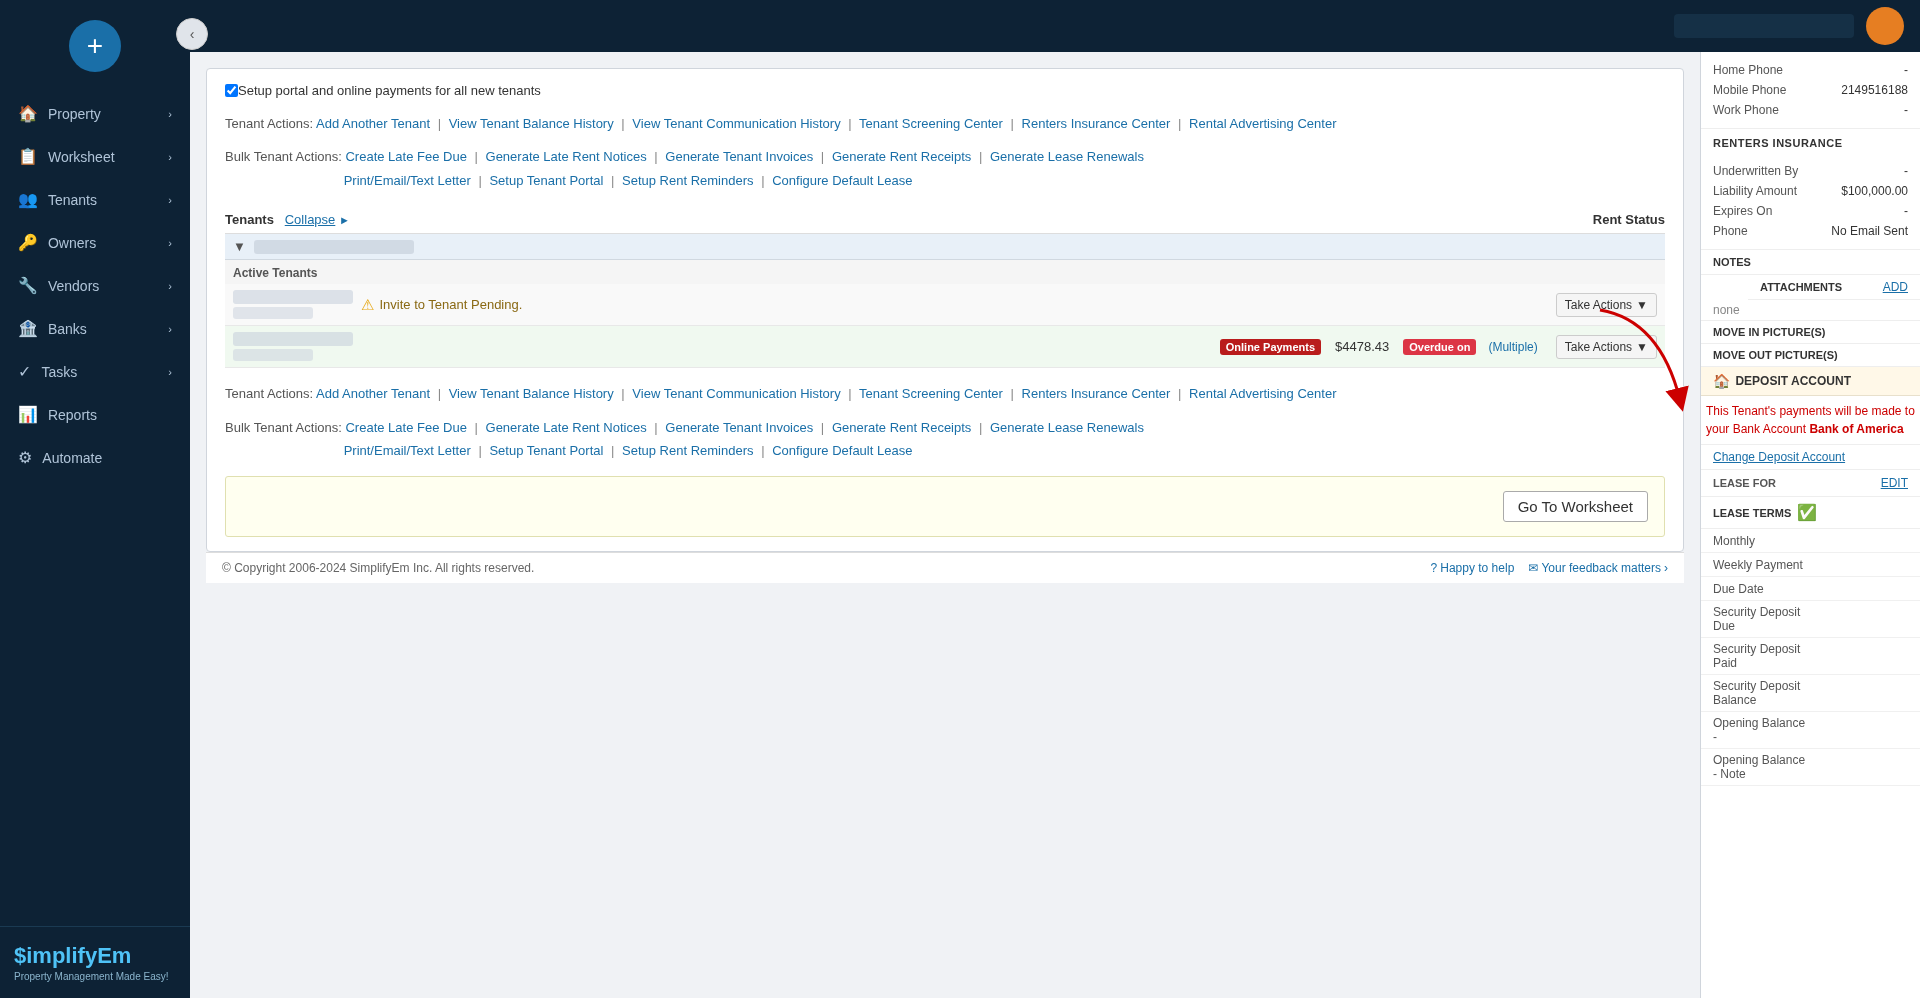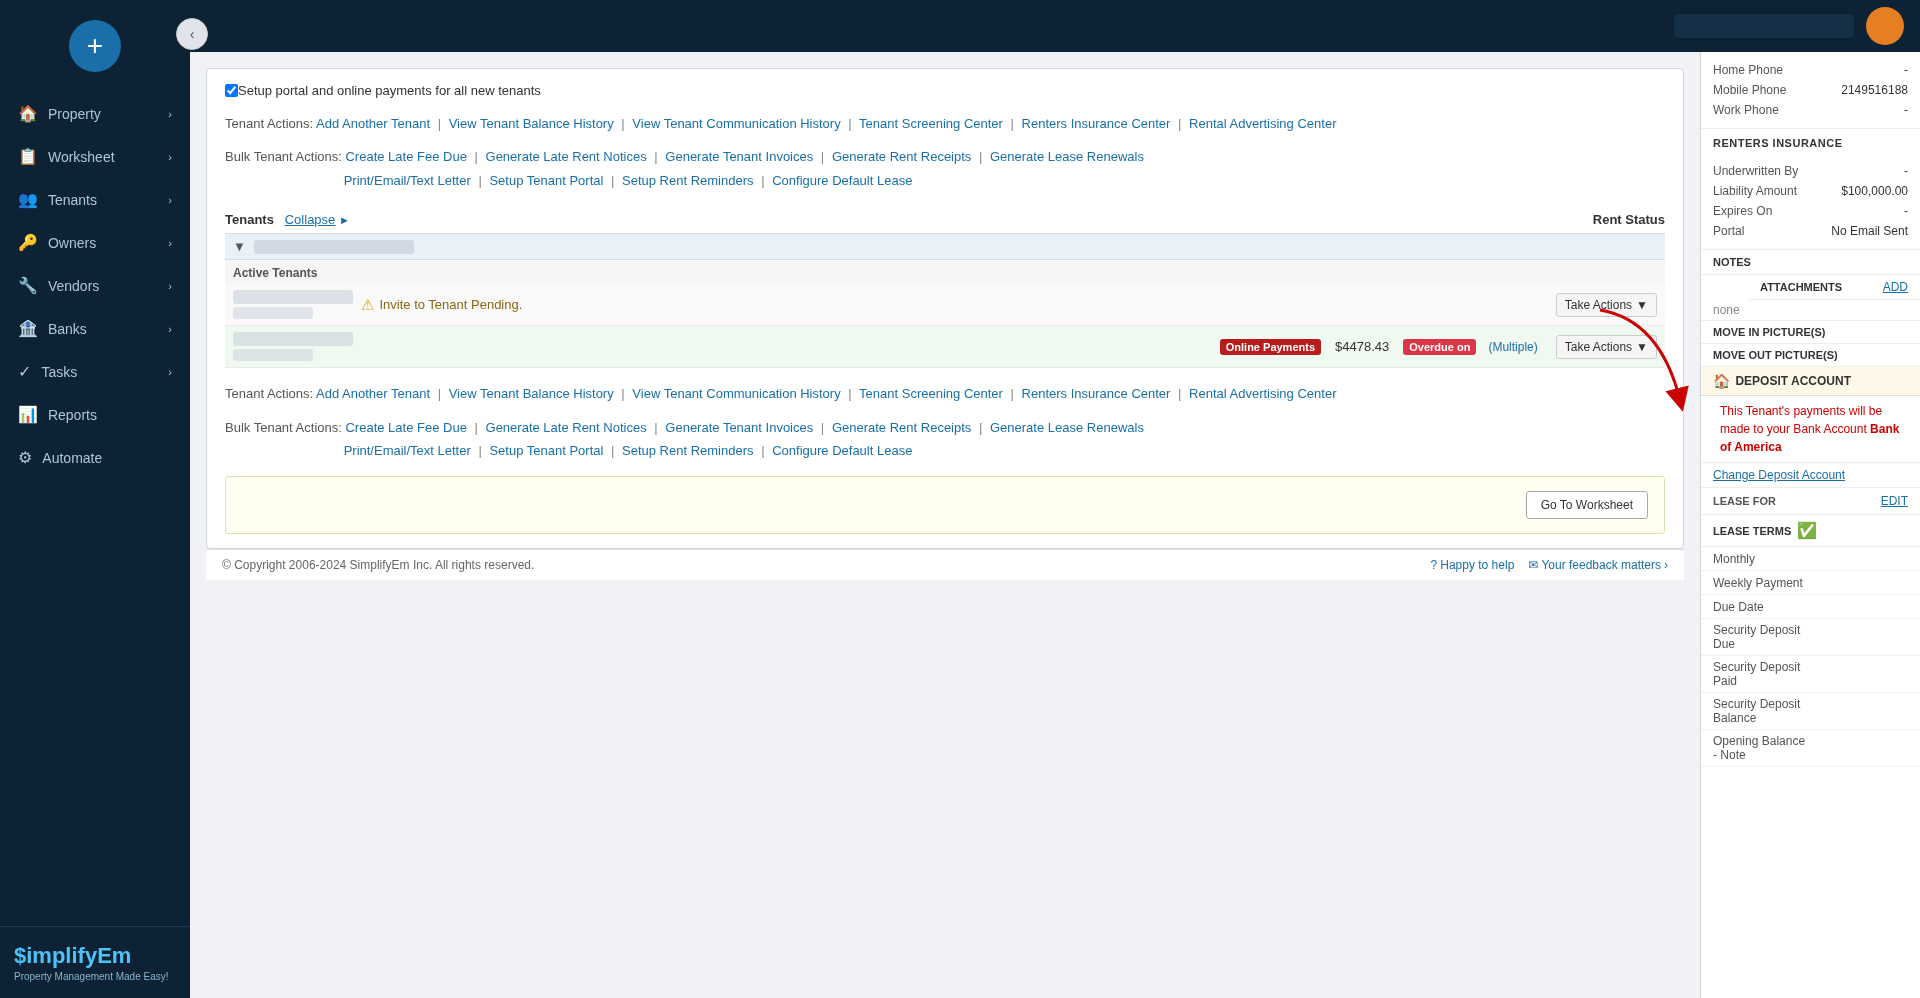--- a/index.html
+++ b/index.html
@@ -277,21 +277,21 @@
       display: flex;
       align-items: center;
       justify-content: flex-end;
     }
     .goto-btn {
       border: 1px solid #aaa;
       background: white;
       border-radius: 3px;
       padding: 6px 14px;
       cursor: pointer;
-      font-size: 12px;
+      font-size: 15px;
       color: #333;
     }
 
     
     .footer {
       background: white;
       border-top: 1px solid #ddd;
       padding: 8px 16px;
       font-size: 12px;
       color: #666;
@@ -332,21 +332,21 @@
       padding: 6px 12px;
       display: flex;
       align-items: center;
       gap: 5px;
       border-bottom: 1px solid #e8e0cc;
     }
     .deposit-icon { color: #e67e22; font-size: 14px; }
     .deposit-title { font-size: 12px; font-weight: bold; color: #333; text-transform: uppercase; }
 
     .deposit-msg {
-      padding: 6px 19px;
+      padding: 6px 5px;
       font-size: 12px;
       color: #cc0000;
       line-height: 1.5;
       border-bottom: 1px solid #eee;
     }
     .deposit-msg .bank-link { color: #cc0000; font-weight: bold; }
     .change-deposit-link {
       padding: 5px 12px;
       font-size: 12px;
       color: #1a6fa8;
@@ -673,21 +673,21 @@
         </div>
         <div class="rp-row">
           <span class="rp-label">Liability Amount</span>
           <span class="rp-value">$100,000.00</span>
         </div>
         <div class="rp-row">
           <span class="rp-label">Expires On</span>
           <span class="rp-value">-</span>
         </div>
         <div class="rp-row">
-          <span class="rp-label">Portal</span>
+          <span class="rp-label">Phone</span>
           <span class="rp-value">No Email Sent</span>
         </div>
       </div>
 
       <div class="notes-label">NOTES</div>
 
       <div class="attachments-row">
         <span class="attachments-label">ATTACHMENTS</span>
         <a href="#" class="add-link">ADD</a>
       </div>
@@ -732,20 +732,24 @@
       <div class="rp-field-row">
         <span class="rp-field-label">Security Deposit Due</span>
         <span class="rp-field-value"></span>
       </div>
       <div class="rp-field-row">
         <span class="rp-field-label">Security Deposit Paid</span>
         <span class="rp-field-value"></span>
       </div>
       <div class="rp-field-row">
         <span class="rp-field-label">Security Deposit Balance</span>
+        <span class="rp-field-value"></span>
+      </div>
+      <div class="rp-field-row">
+        <span class="rp-field-label">Opening Balance -</span>
         <span class="rp-field-value"></span>
       </div>
       <div class="rp-field-row">
         <span class="rp-field-label">Opening Balance - Note</span>
         <span class="rp-field-value"></span>
       </div>
 
     </div>
   </div>
 </div>

